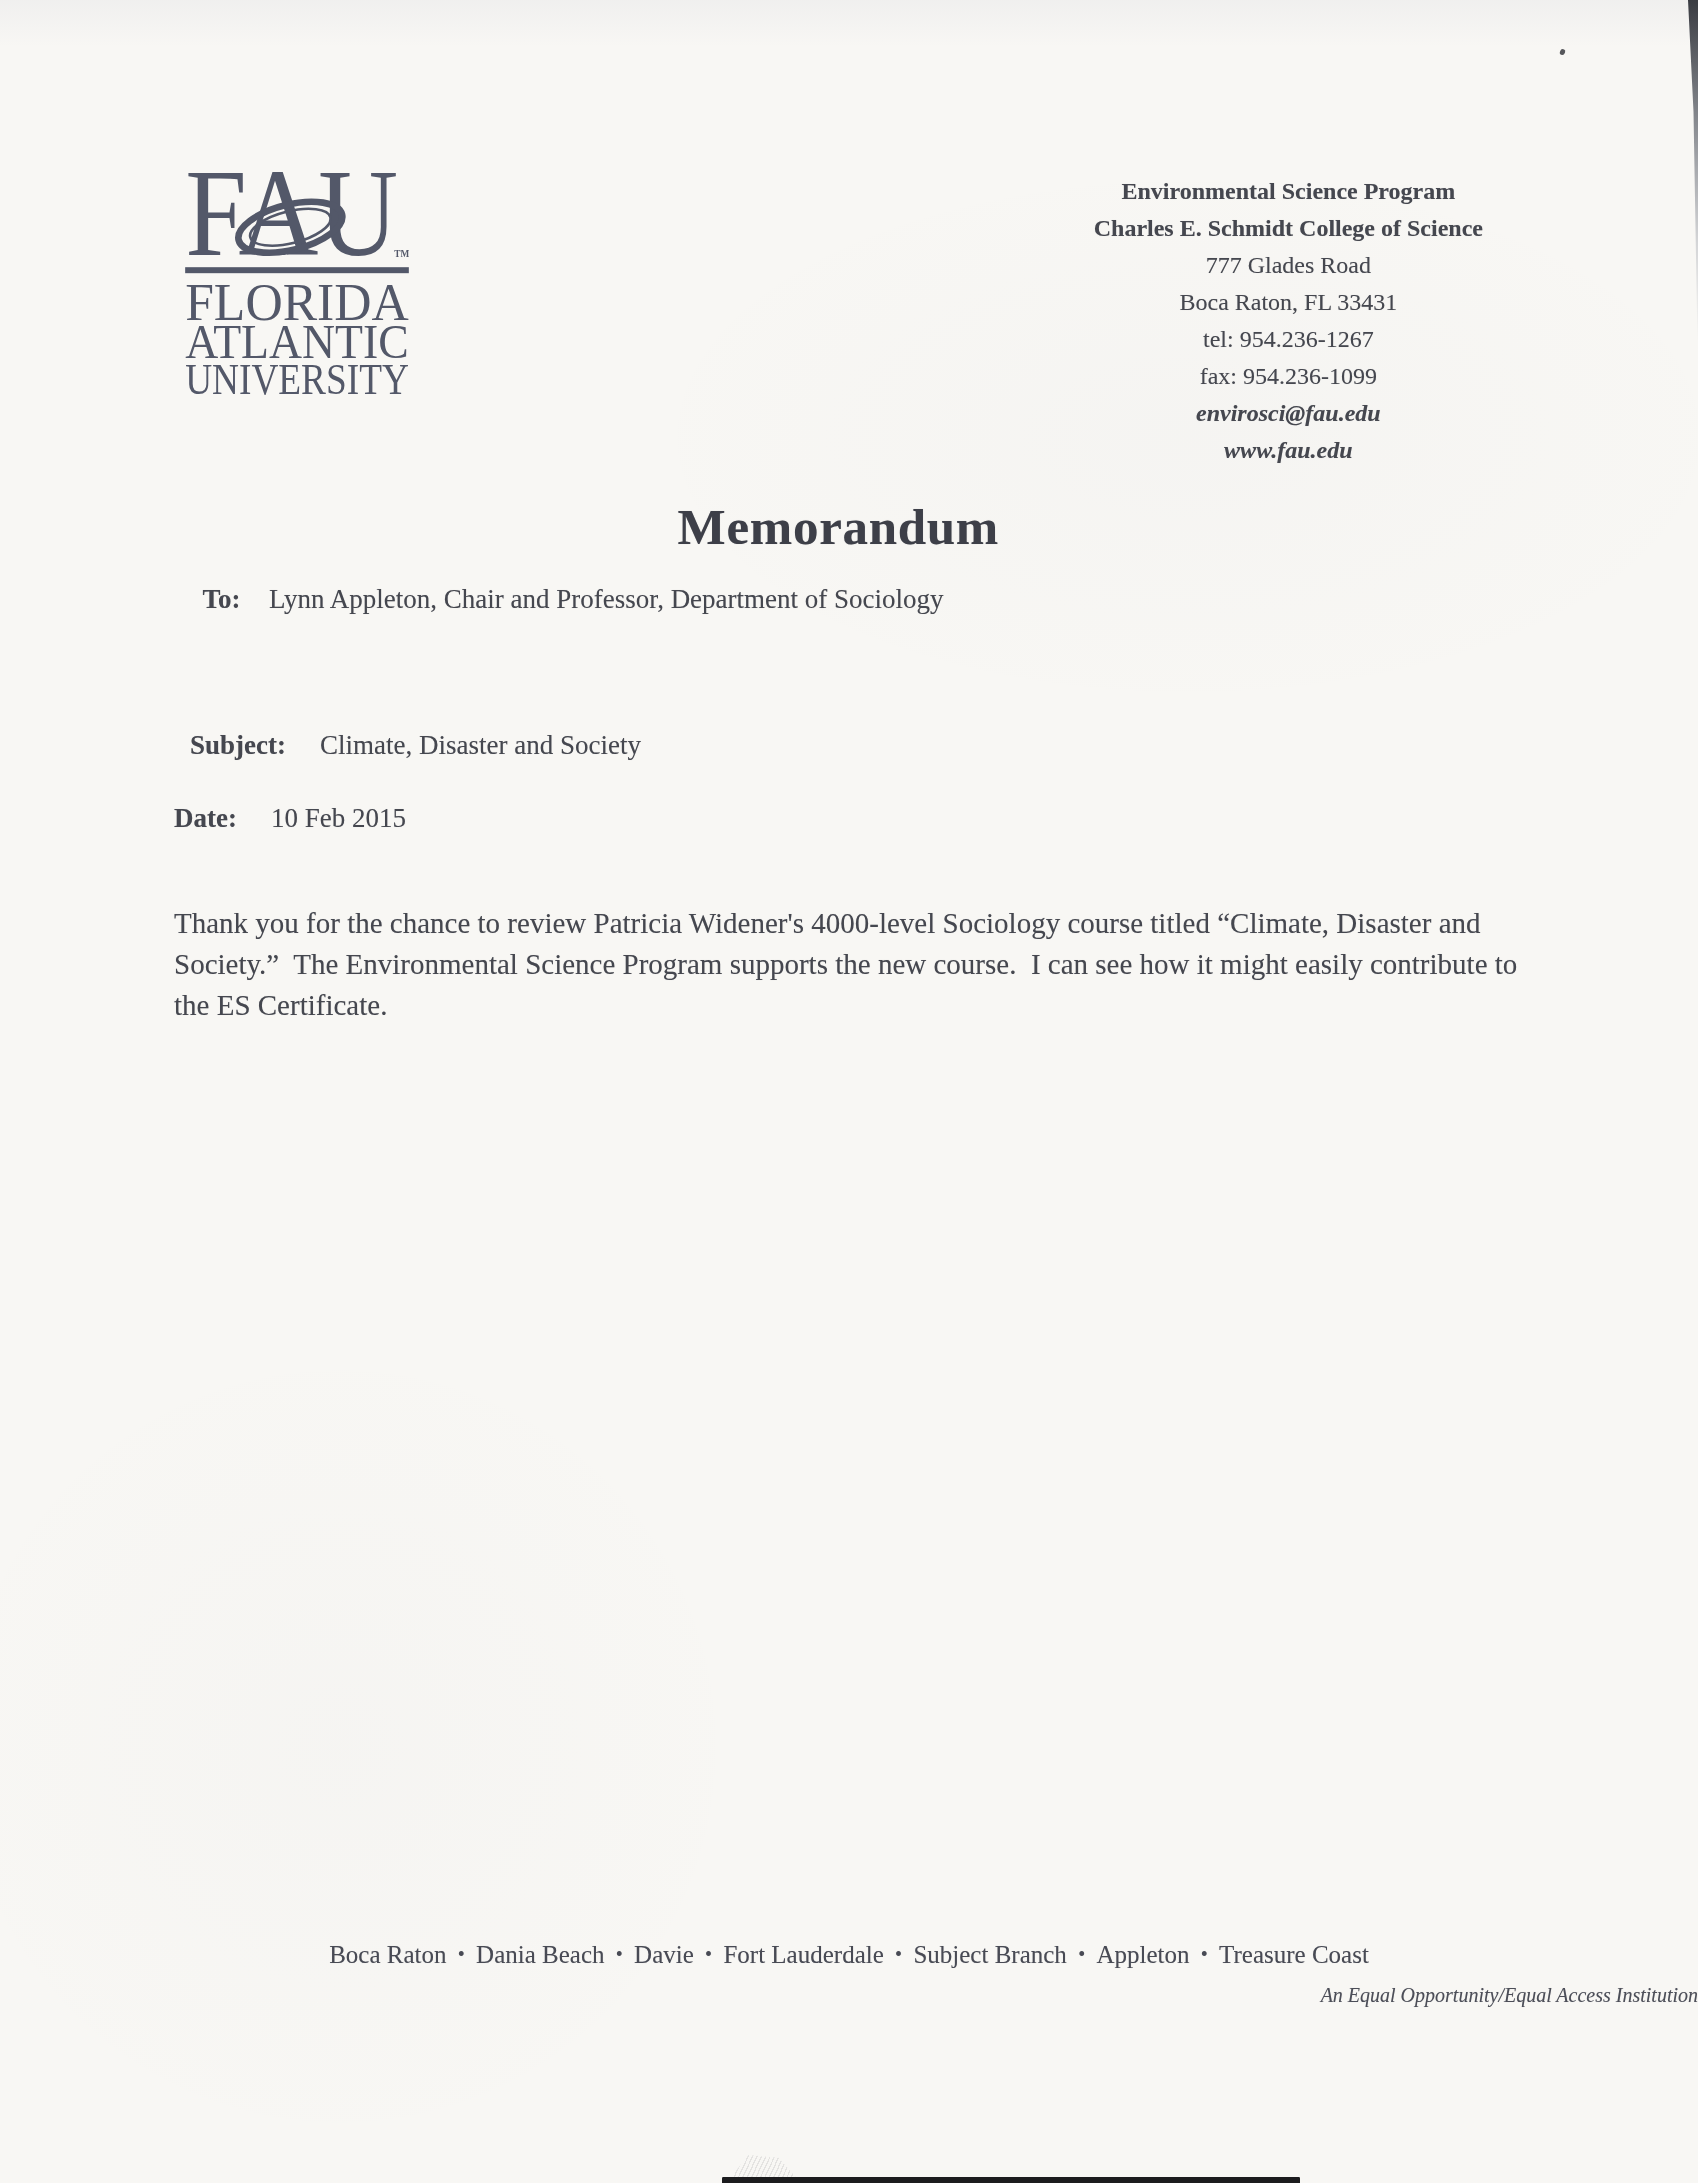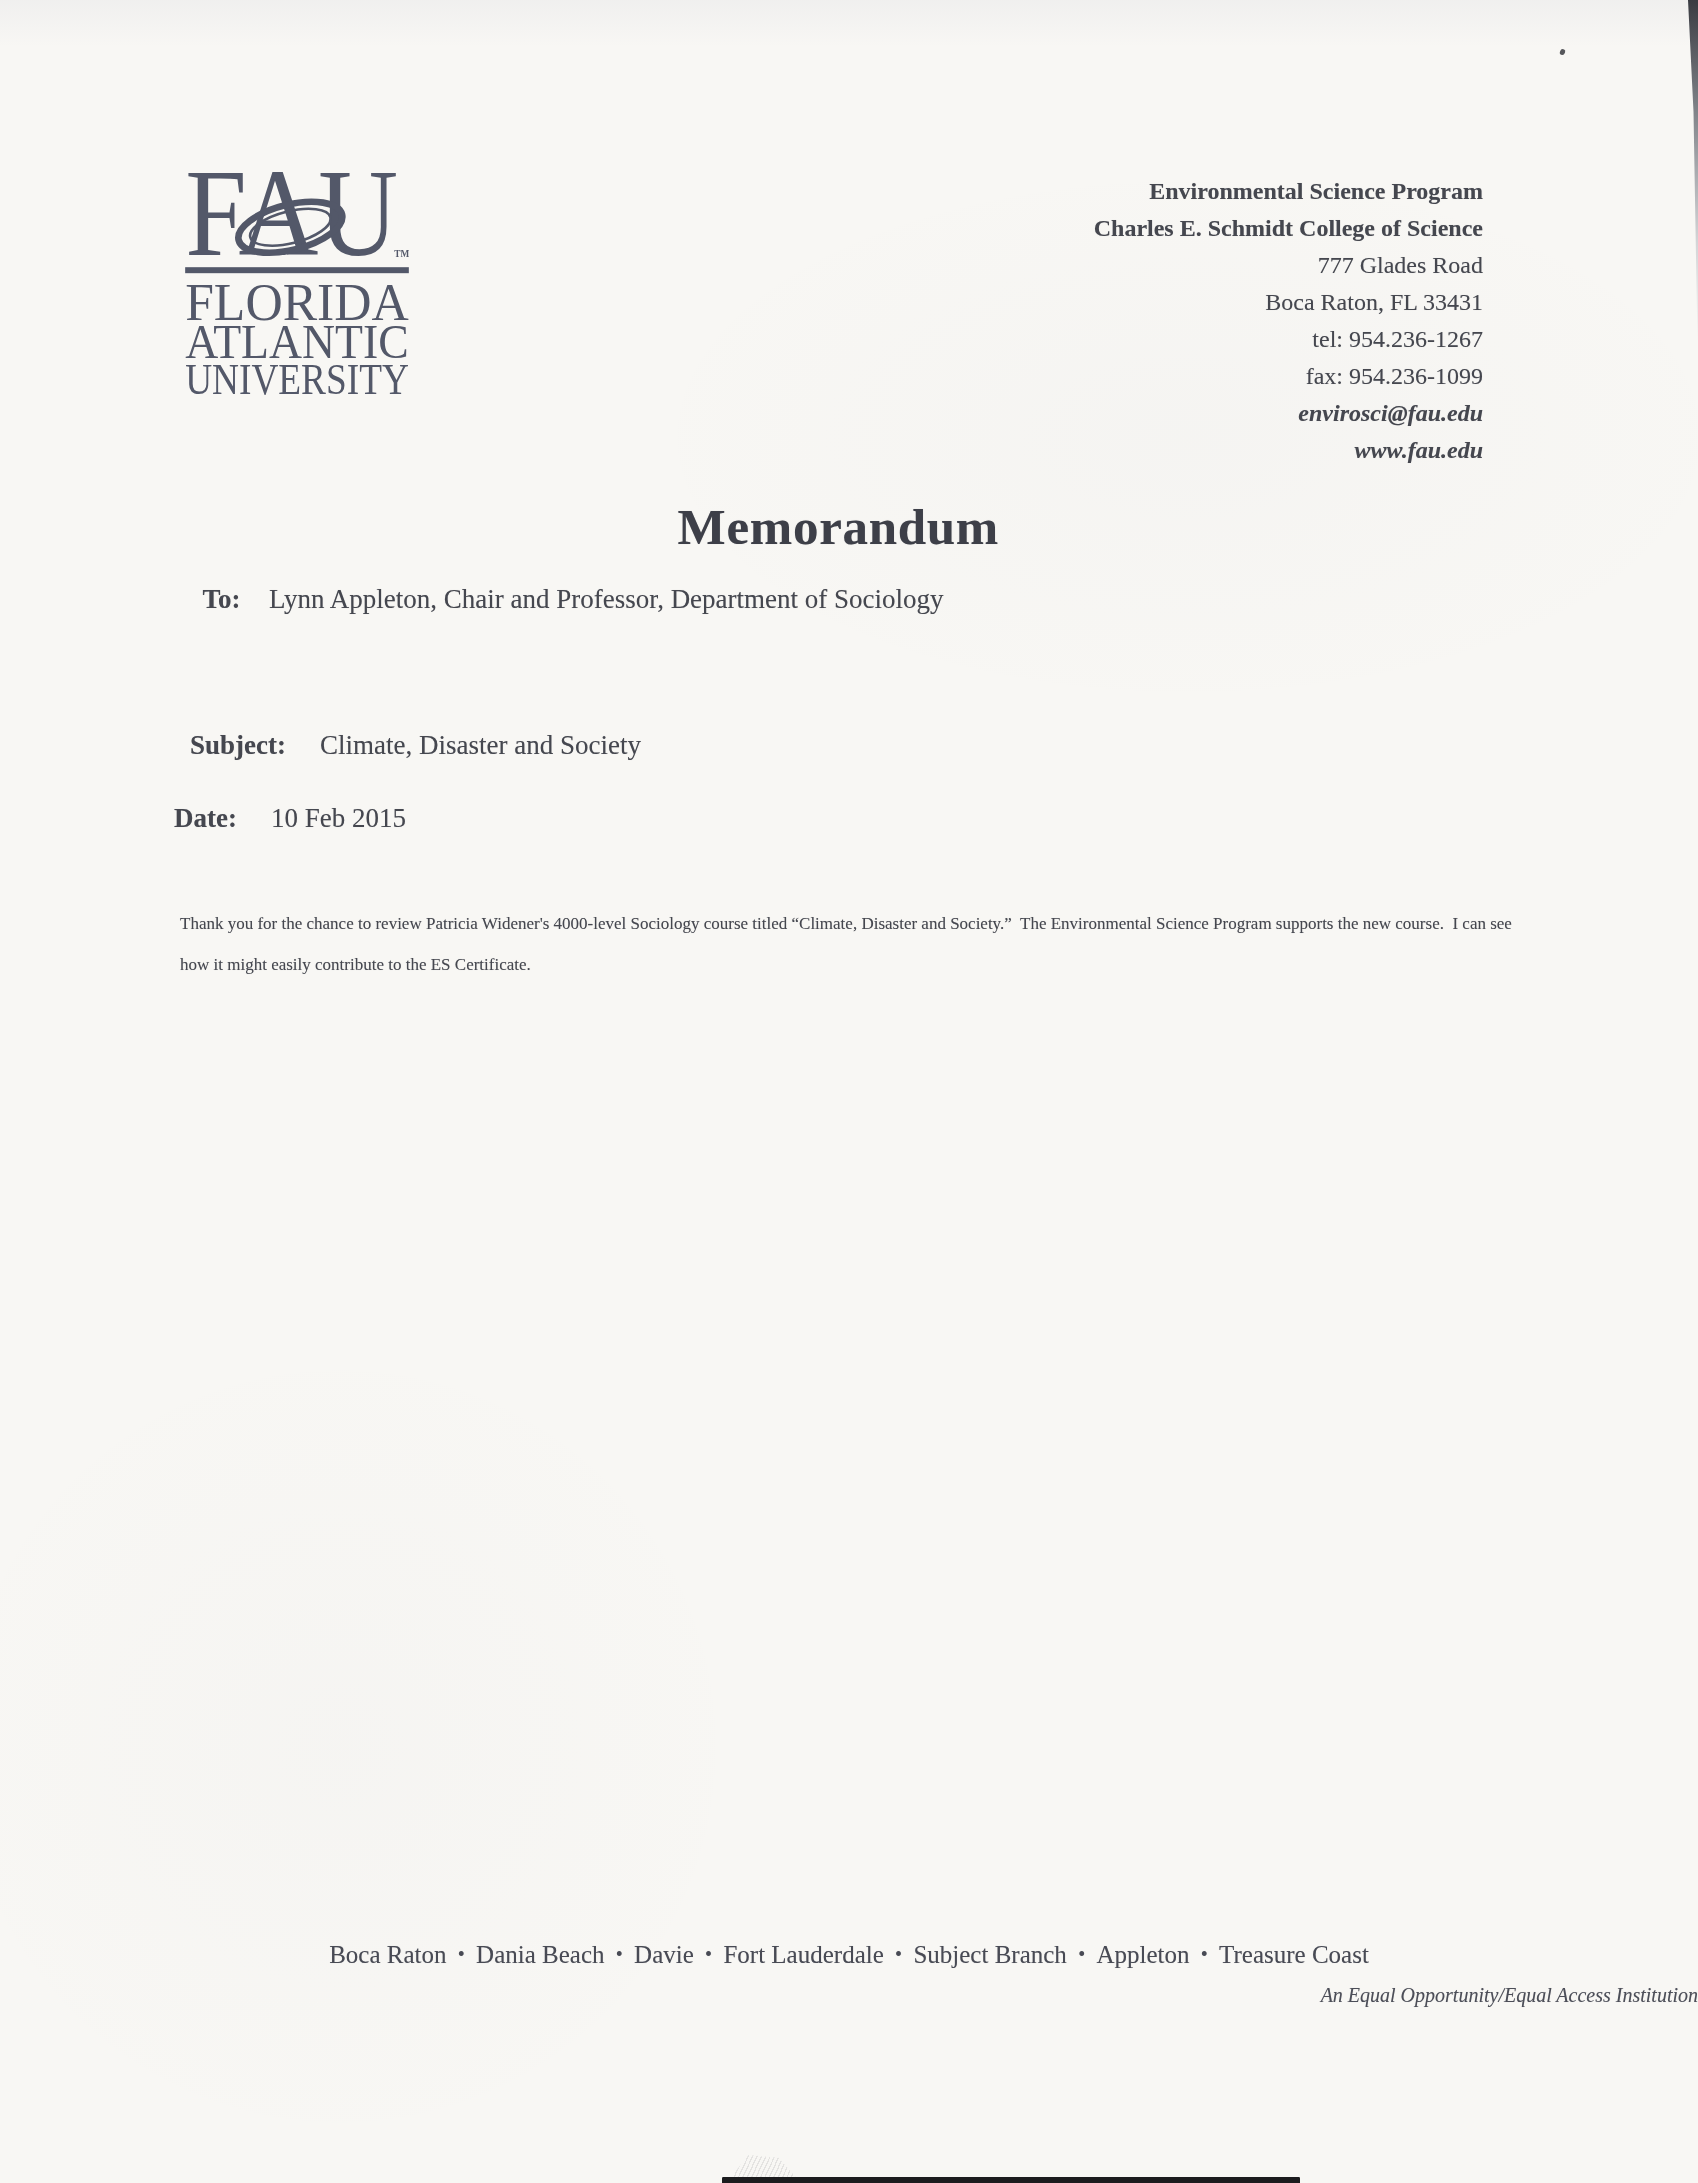--- a/index.html
+++ b/index.html
@@ -50,21 +50,21 @@
   
   .logo{position:absolute;left:185px;top:170px;width:224px;height:229px;}
   .logo text{
     fill:var(--color-logo);
     font-family:"Liberation Serif","DejaVu Serif",serif;
   }
   .logo .swoosh{stroke:var(--color-logo);}
   
   .letterhead{
     position:absolute;top:173px;right:215px;
-    text-align:right;font-size:24px;line-height:37px;
+    text-align:center;font-size:24px;line-height:37px;
     color:var(--color-ink);
     text-shadow:0 0 0.7px rgba(70,72,80,.3);
   }
   .letterhead .lh-bold{font-weight:bold;}
   .letterhead .lh-italic{font-style:italic;font-weight:bold;}
   
   .memo-title{
     position:absolute;top:498px;left:-10.7px;width:100%;
     text-align:center;
     font-size:51px;font-weight:bold;letter-spacing:0.7px;
@@ -75,22 +75,22 @@
     position:absolute;left:174px;
     font-size:27px;white-space:nowrap;
     text-shadow:0 0 0.7px rgba(70,72,80,.3);
   }
   .field .flabel{font-weight:bold;display:inline-block;}
   .field-to{top:584px;}       .field-to .flabel{width:95px;text-align:center;}
   .field-from{top:656px;}     .field-from .flabel{width:91px;}
   .field-subject{top:730px;margin-left:16px;} .field-subject .flabel{width:130px;}
   .field-date{top:803px;}    .field-date .flabel{width:97px;}
   .memo-body{
-    position:absolute;left:180px;top:903px;width:1345px;
-    font-size:17px;line-height:41px;
+    position:absolute;left:174px;top:903px;width:1345px;
+    font-size:29px;line-height:41px;
     white-space:pre-wrap;
     text-shadow:0 0 0.7px rgba(70,72,80,.3);
   }
   
   .footer-campuses{
     position:absolute;top:1941px;left:0;width:100%;
     text-align:center;font-size:25px;
     color:#484a54;
     text-shadow:0 0 0.7px rgba(70,72,80,.3);
   }

